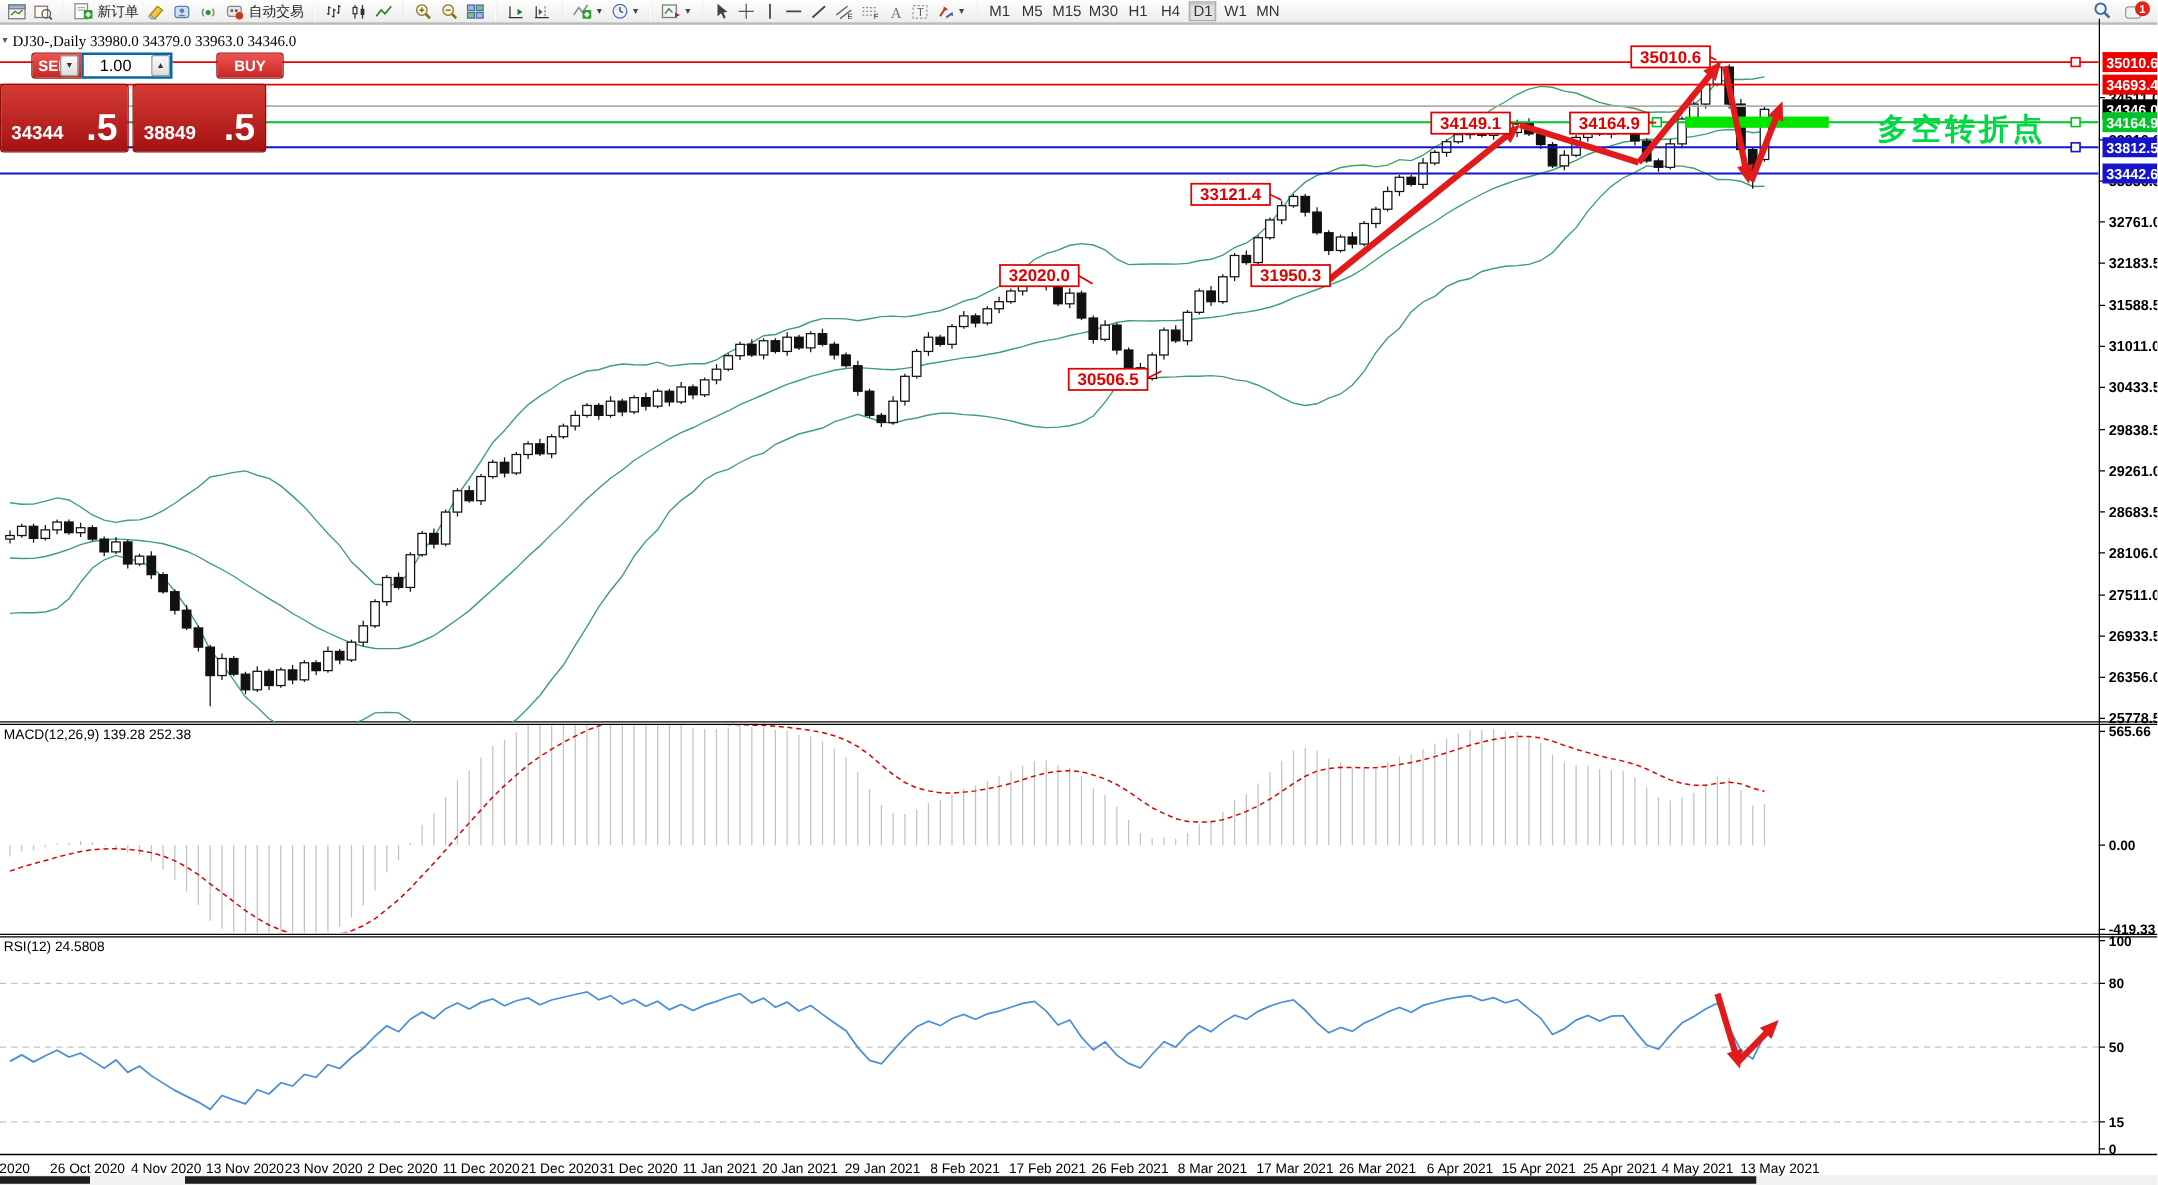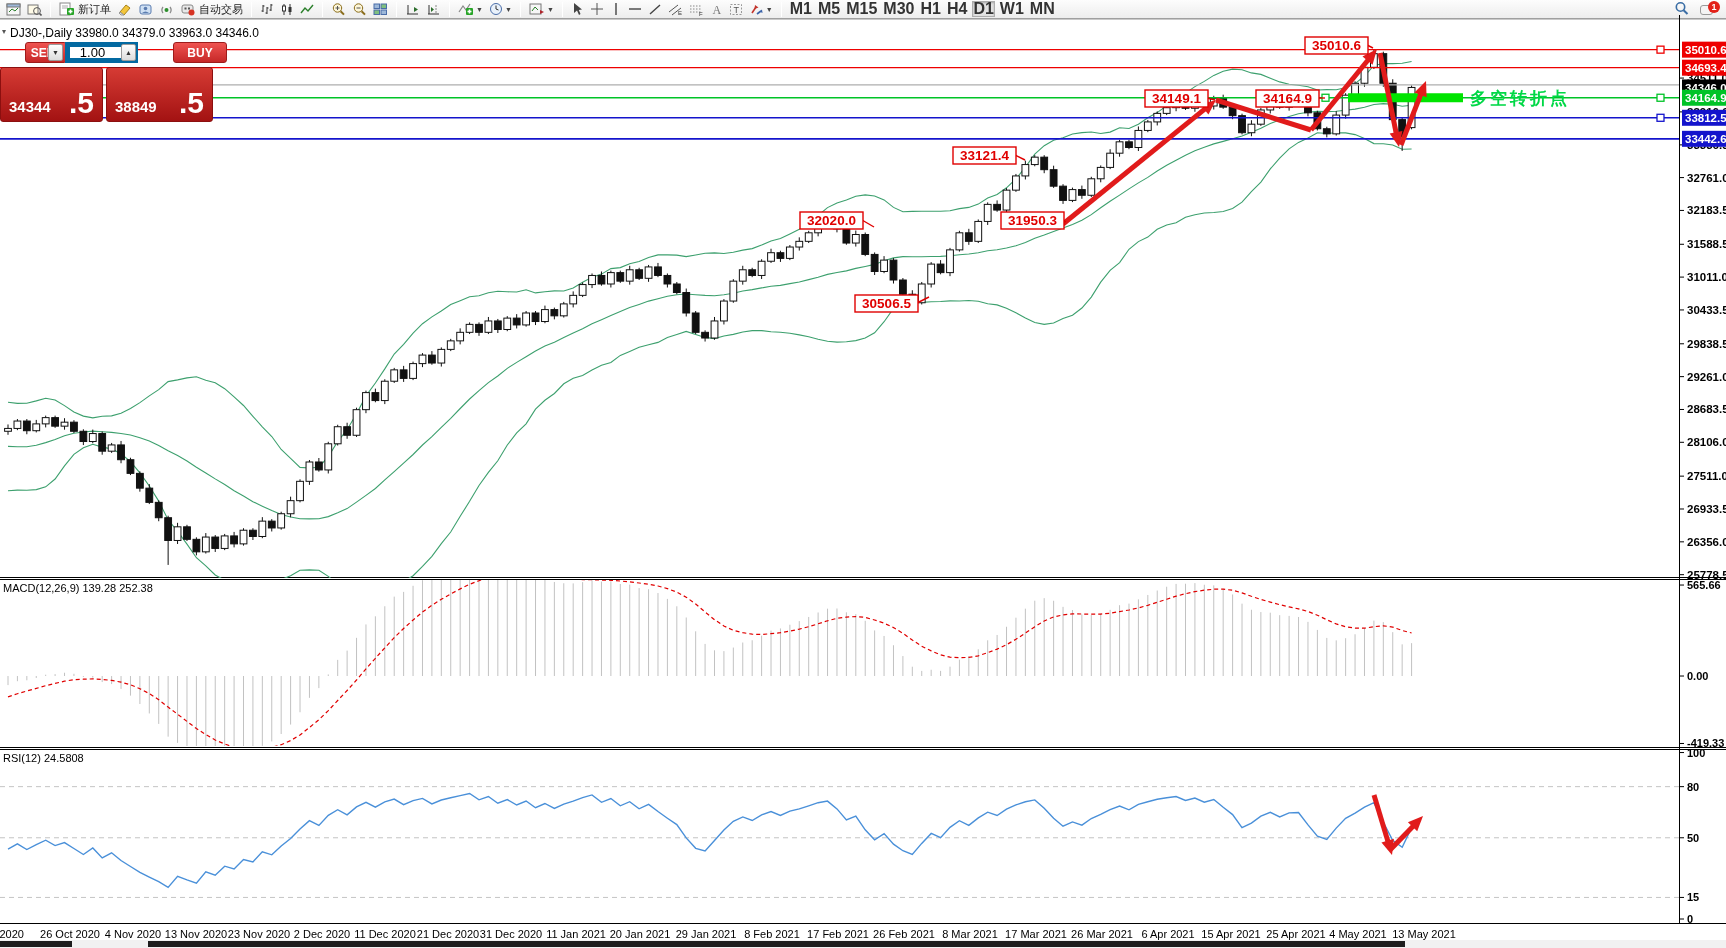--- a/index.html
+++ b/index.html
@@ -12,60 +12,60 @@
     background:linear-gradient(#fdfdfd,#ededed); border-bottom:1px solid #9f9f9f;
     display:flex; align-items:center; font-size:11px; color:#222; }
   .tb-group { display:flex; align-items:center; height:21px; padding:0 3px; }
   .tb-sep { width:1px; height:15px; background:#c2c2c2; border-right:1px solid #fff; margin:0 2px; }
   .tb-btn { display:flex; align-items:center; justify-content:center; min-width:18px; height:17px;
     padding:0 2px; border:1px solid transparent; border-radius:2px; cursor:default; }
   .tb-btn svg { display:block; }
   .tb-label { margin-left:3px; font-size:11px; white-space:nowrap; }
   .tb-caret { font-size:7px; color:#444; margin-left:2px; }
   .tf-btn { min-width:22px; height:16px; display:flex; align-items:center; justify-content:center;
-    font-size:16px; font-weight:bold; color:#333; margin:16px 2px; border:1px solid transparent; }
+    font-size:12px; font-weight:normal; color:#333; margin:16px 2px; border:1px solid transparent; }
   .tf-btn.active { background:#e2e2e2; border:1px solid #adadad; box-shadow:inset 0 1px 2px rgba(0,0,0,.25); }
   #tb-right { position:absolute; right:8px; top:0; height:19px; display:flex; align-items:center; }
   #notif-badge { position:relative; width:18px; height:15px; margin-left:10px; }
   #notif-badge .bubble { position:absolute; left:0; top:3px; width:13px; height:10px;
     border:1.5px solid #9a9a9a; border-radius:3px; background:#f4f4f4; }
   #notif-badge .count { position:absolute; right:-2px; top:-1px; min-width:12px; height:12px;
     background:#e32119; color:#fff; border-radius:7px; font-size:9px; font-weight:bold;
     display:flex; align-items:center; justify-content:center; padding:0 2px; }
 
   
-  #chart-title { position:absolute; left:10px; top:26px; font-size:12px; color:#000; z-index:5; }
+  #chart-title { position:absolute; left:10px; top:26px; font-size:12px; color:#000; z-index:5;font-family:Liberation Serif, serif; }
   #collapse-tri { position:absolute; left:2px; top:27px; font-size:8px; color:#555; z-index:5; }
 
   
   #trade-widget { position:absolute; left:0; top:40px; width:216px; z-index:6; }
   .tw-btn { position:absolute; color:#fff; font-weight:bold; font-size:12px; text-align:center;
     background:linear-gradient(#ef5350,#c62828); border:1px solid #9e1c1c; border-radius:3px;
     display:flex; align-items:center; justify-content:center;margin-left:22px; }
   #sell-btn { left:3px; top:2px; width:42px; height:21px; }
   #buy-btn  { left:151px; top:2px; width:54px; height:21px; }
   #vol-drop { position:absolute; left:48px; top:4px; width:15px; height:17px; background:linear-gradient(#fefefe,#dcdcdc);
     border:1px solid #9a9a9a; border-radius:2px; font-size:7px; color:#333; display:flex; align-items:center; justify-content:center; }
   #vol-input { position:absolute; left:65px; top:2px; width:73px; height:21px; background:#fff;
-    border:5px solid #0369a1; font-size:13px; text-align:center; padding-right:18px; font-family:"Liberation Sans",sans-serif; }
+    border:2px solid #0369a1; font-size:13px; text-align:center; padding-right:18px; font-family:"Liberation Sans",sans-serif; }
   #vol-up { position:absolute; left:121px; top:4px; width:15px; height:17px; background:linear-gradient(#fefefe,#dcdcdc);
     border:1px solid #9a9a9a; border-radius:2px; font-size:7px; color:#333; display:flex; align-items:center; justify-content:center; }
   .price-box { position:absolute; top:27px; height:55px; color:#fff;
     background:linear-gradient(#d63b34,#a31212); border:1px solid #8c0f0f; border-radius:3px; }
   #bid-box { left:0; width:103px; }
   #ask-box { left:106px; width:107px; }
   .pb-int { position:absolute; left:8px; bottom:6px; font-size:15px; font-weight:bold; }
   .pb-dec { position:absolute; right:8px; bottom:1px; font-size:30px; font-weight:bold; }
 
   
   .pane-label { position:absolute; left:3px; font-size:11px; color:#000; z-index:4; white-space:nowrap; }
 
   
-  #highlight-text { position:absolute; font-size:17px; font-weight:bold; z-index:4;
-    font-family:Liberation Serif, serif; letter-spacing:3px; white-space:nowrap; }
+  #highlight-text { position:absolute; font-size:24px; font-weight:bold; z-index:4;
+    font-family:Liberation Serif, serif; letter-spacing:3px; white-space:nowrap;margin-left:32px; }
 
   #chart-svg { position:absolute; left:0; top:0; z-index:1; }
 
   
   #hscroll { position:absolute; left:0; top:940px; width:1726px; height:8px; background:#f1f1f1; }
   .hs-thumb { position:absolute; top:1px; height:6px; background:#1d1d1d; }
 </style>
 </head>
 <body>
 

